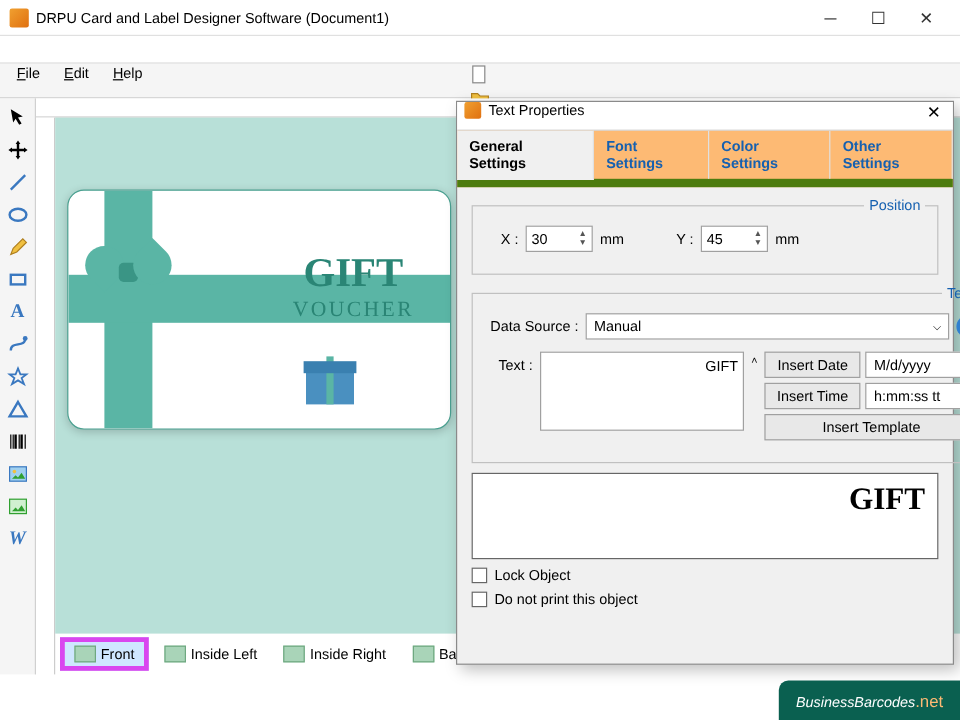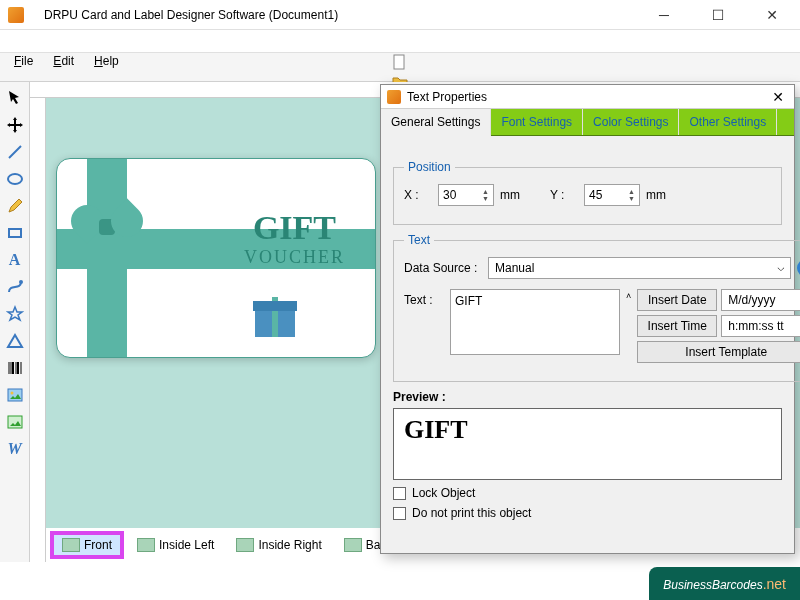--- a/index.html
+++ b/index.html
@@ -1,18 +1,18 @@
 <!DOCTYPE html>
 <html><head>
 <meta charset="utf-8">
 <style>
 * { box-sizing: border-box; margin: 0; padding: 0; font-family: "Segoe UI", Tahoma, sans-serif; font-size: 12px; }
 body { background: #fff; width: 800px; height: 600px; overflow: hidden; position: relative; }
 
-.titlebar { height: 30px; background: #fff; border-bottom: 1px solid #e0e0e0; display: flex; align-items: center; padding: 0 8px; gap: 14px; }
+.titlebar { height: 30px; background: #fff; border-bottom: 1px solid #e0e0e0; display: flex; align-items: center; padding: 0 8px; }
 .titlebar .app-icon { width: 16px; height: 16px; background: linear-gradient(135deg,#f0a030,#e07010); border-radius: 2px; margin-right: 6px; }
 .titlebar .title { flex: 1; color: #000; }
 .titlebar .win-btn { width: 40px; height: 28px; display: flex; align-items: center; justify-content: center; font-size: 14px; color: #333; }
 
 .menubar { height: 22px; display: flex; align-items: center; padding: 0 6px; gap: 4px; }
 .menubar .menu { padding: 2px 8px; margin-top: 39px; }
 .menubar .menu u { text-decoration: underline; }
 
 .toolbar { height: 30px; background: #f5f5f5; border-top: 1px solid #e0e0e0; border-bottom: 1px solid #d0d0d0; display: flex; align-items: center; padding: 0 4px; gap: 2px; flex-direction: column; }
 .tb-btn { width: 24px; height: 24px; display: flex; align-items: center; justify-content: center; border-radius: 2px; }
@@ -44,27 +44,27 @@
 .giftbox-body { position: absolute; bottom: 0; width: 40px; height: 30px; background: #4a90c0; }
 .giftbox-lid { position: absolute; top: 4px; left: -2px; width: 44px; height: 10px; background: #3a80b0; }
 .giftbox-rib { position: absolute; left: 17px; width: 6px; height: 40px; background: #5ab5a5; }
 
 .page-tabs { position: absolute; left: 46px; bottom: 0; height: 34px; display: flex; align-items: center; gap: 4px; padding: 4px; }
 .ptab { display: flex; align-items: center; gap: 4px; padding: 3px 8px; border: 1px solid transparent; }
 .ptab.active { background: #cfe6ff; border: 4px solid #d946ef; }
 .ptab-icon { width: 18px; height: 14px; background: #a9d4b8; border: 1px solid #6fa880; }
 
 .dialog { position: absolute; left: 380px; top: 84px; width: 415px; height: 470px; background: #f0f0f0; border: 1px solid #8a8a8a; box-shadow: 4px 4px 12px rgba(0,0,0,0.25); }
-.dlg-title { height: 24px; background: #fff; display: flex; align-items: center; padding: 0 6px; border-bottom: 1px solid #d0d0d0; }
+.dlg-title { height: 24px; background: #fff; display: flex; align-items: flex-start; padding: 0 6px; border-bottom: 1px solid #d0d0d0; }
 .dlg-title .dlg-icon { width: 14px; height: 14px; background: linear-gradient(135deg,#f0a030,#e07010); border-radius: 2px; margin-right: 6px; }
 .dlg-title .dlg-close { margin-left: auto; font-size: 14px; padding: 0 4px; }
-.dlg-tabs { display: flex; background: #84cc16; border-bottom: 1px solid #4d7c0f; }
+.dlg-tabs { display: flex; background: #fdba74; border-bottom: 7px solid #4d7c0f; font-weight: bold; }
 .dlg-tab { padding: 6px 10px; color: #1560b0; border-right: 1px solid #e0e0e0; }
 .dlg-tab.active { background: #f0f0f0; border-bottom: 1px solid #f0f0f0; margin-bottom: -1px; color: #000; }
-.dlg-body { padding: 24px 12px; }
+.dlg-body { padding: 8px 12px; text-align: right; }
 fieldset { border: 1px solid #c0c0c0; padding: 10px 10px 12px 10px; margin-bottom: 8px; }
 legend { padding: 0 4px; color: #1560b0; }
 .row { display: flex; align-items: center; gap: 6px; margin-bottom: 6px; }
 .num-input { width: 56px; height: 22px; border: 1px solid #a0a0a0; background: #fff; padding: 0 4px; display: flex; align-items: center; justify-content: space-between; }
 .spin { display: flex; flex-direction: column; font-size: 7px; line-height: 7px; color: #555; }
 .select { flex: 1; height: 22px; border: 1px solid #a0a0a0; background: #fff; display: flex; align-items: center; padding: 0 6px; justify-content: space-between; }
 .help { width: 18px; height: 18px; border-radius: 50%; background: #3080d0; color: #fff; display: flex; align-items: center; justify-content: center; font-weight: bold; }
 .textarea { width: 170px; height: 66px; border: 1px solid #a0a0a0; background: #fff; padding: 4px; }
 .btn-col { display: flex; flex-direction: column; gap: 4px; }
 .small-btn { height: 22px; border: 1px solid #a0a0a0; background: #e8e8e8; display: flex; align-items: center; justify-content: center; padding: 0 8px; }
@@ -358,21 +358,20 @@
           <div class="insert-row">
             <div class="small-btn" style="width:80px;">Insert Time</div>
             <div class="small-sel">
                 <span>h:mm:ss tt</span>
               </div>
           </div>
           <div class="small-btn" style="width:178px;">Insert Template</div>
         </div>
       </div>
     </fieldset>
-    <div class="preview-lbl">Preview :</div>
     <div class="preview-box">
       <div class="preview-txt">GIFT</div>
     </div>
     <div class="chk-row">
       <div class="chk"></div>
       <span>Lock Object</span>
     </div>
     <div class="chk-row">
       <div class="chk"></div>
       <span>Do not print this object</span>

